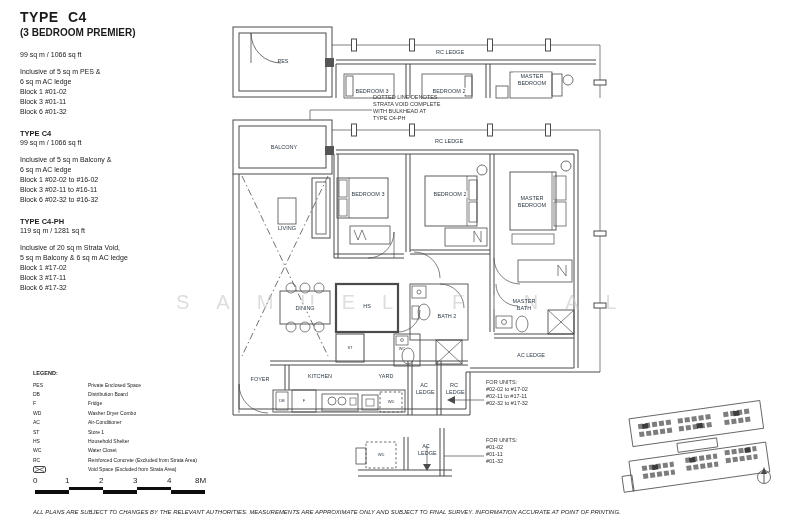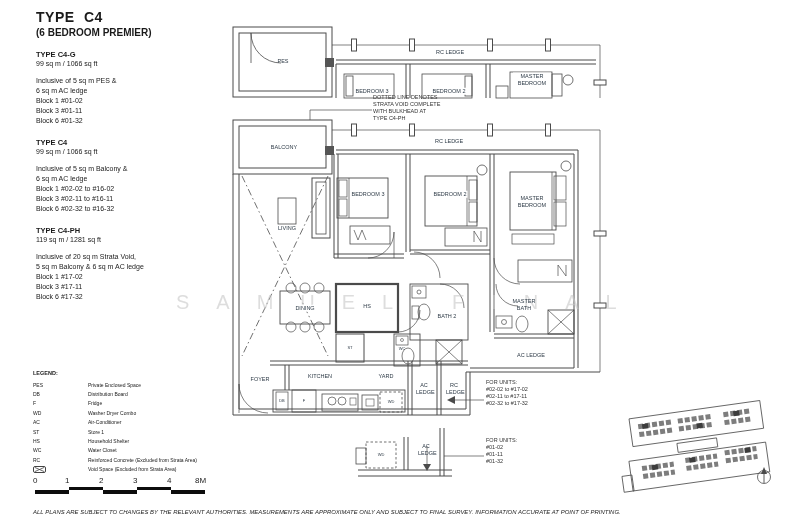--- a/index.html
+++ b/index.html
@@ -2,21 +2,21 @@
 <html><head>
 <meta charset="utf-8">
 <style>
   html,body{margin:0;padding:0;}
   body{
     width:800px;height:524px;position:relative;overflow:hidden;
     background:#ffffff;color:#1a1a1a;
     font-family:"Liberation Sans", sans-serif;
   }
   
-  #left-panel{position:absolute;left:36px;top:9px;width:190px;}
+  #left-panel{position:absolute;left:20px;top:9px;width:190px;}
   #doc-title{font-size:14px;font-weight:bold;margin:0;word-spacing:5px;letter-spacing:.5px;}
   #doc-subtitle{font-size:10px;font-weight:bold;margin:2px 0 0 0;}
   .variant{margin-top:12px;}
   .v-name{font-size:7.5px;font-weight:bold;line-height:9px;}
   .v-area{font-size:7px;line-height:9px;}
   .v-details{margin-top:8px;font-size:7px;line-height:10px;}
   
   #legend{position:absolute;left:33px;top:370px;width:230px;}
   #legend-heading{font-size:5.5px;font-weight:bold;margin-bottom:4px;}
   .lg-row{display:flex;align-items:center;height:9.4px;font-size:5px;}
@@ -277,24 +277,23 @@
         <polygon points="761,474 767,474 764,467" fill="#4b4b4b" stroke="none"></polygon>
       </g>
     </g>
   </g>
 </svg>
 
 <div id="watermark">SAMUEL FINAL</div>
 
 <div id="left-panel">
   <div id="doc-title">TYPE C4</div>
-  <div id="doc-subtitle">(6 BEDROOM PREMIER)</div>
+  <div id="doc-subtitle">(3 BEDROOM PREMIER)</div>
 
   <div class="variant">
-    <div class="v-name">TYPE C4-G</div>
     <div class="v-area">99 sq m / 1066 sq ft</div>
     <div class="v-details">
       <div>Inclusive of 5 sq m PES &amp;</div>
       <div>6 sq m AC ledge</div>
       <div>Block 1 #01-02</div>
       <div>Block 3 #01-11</div>
       <div>Block 6 #01-32</div>
     </div>
   </div>
 

